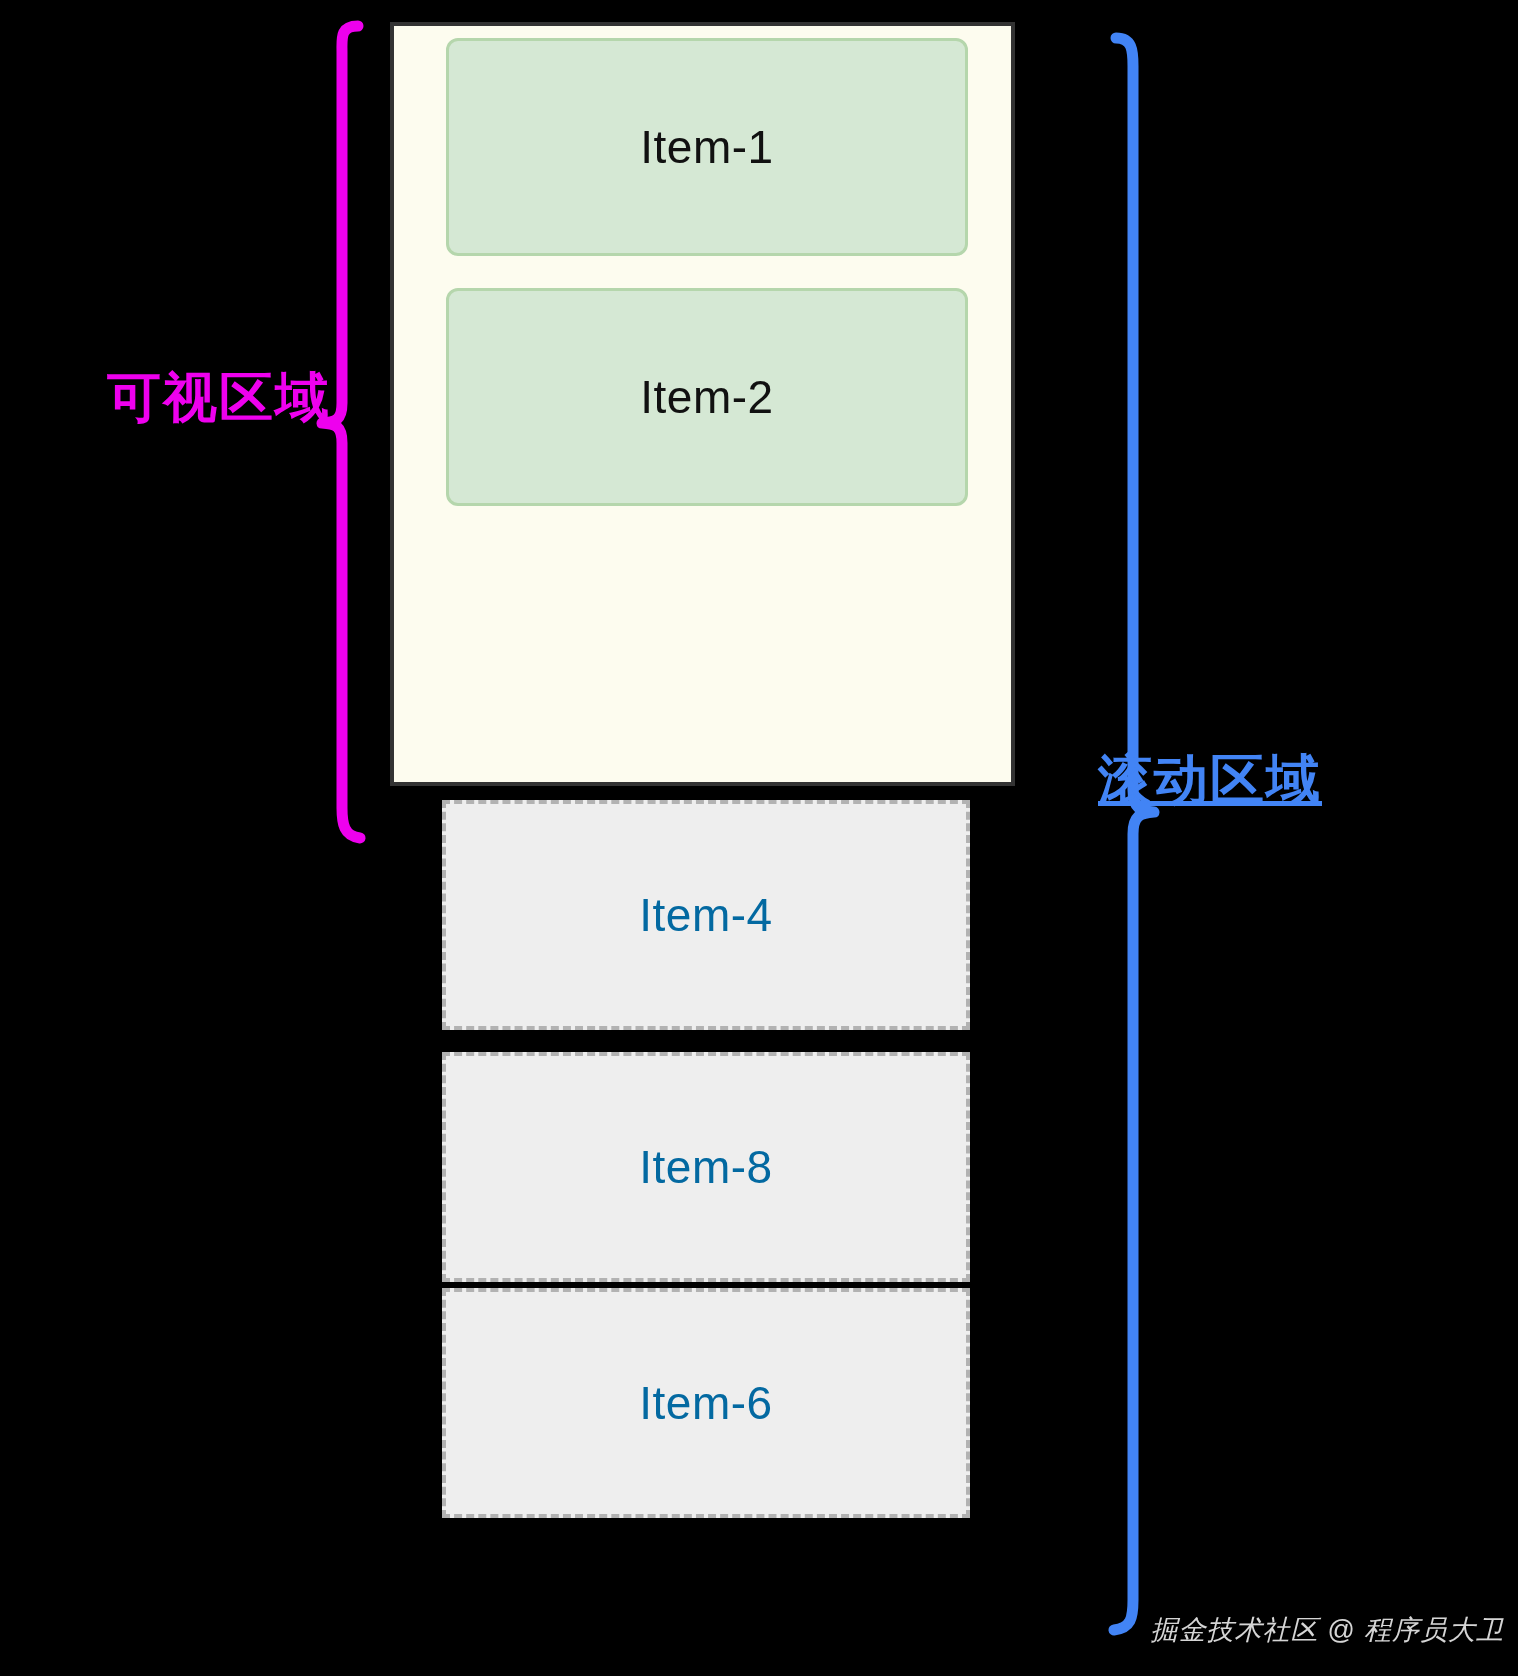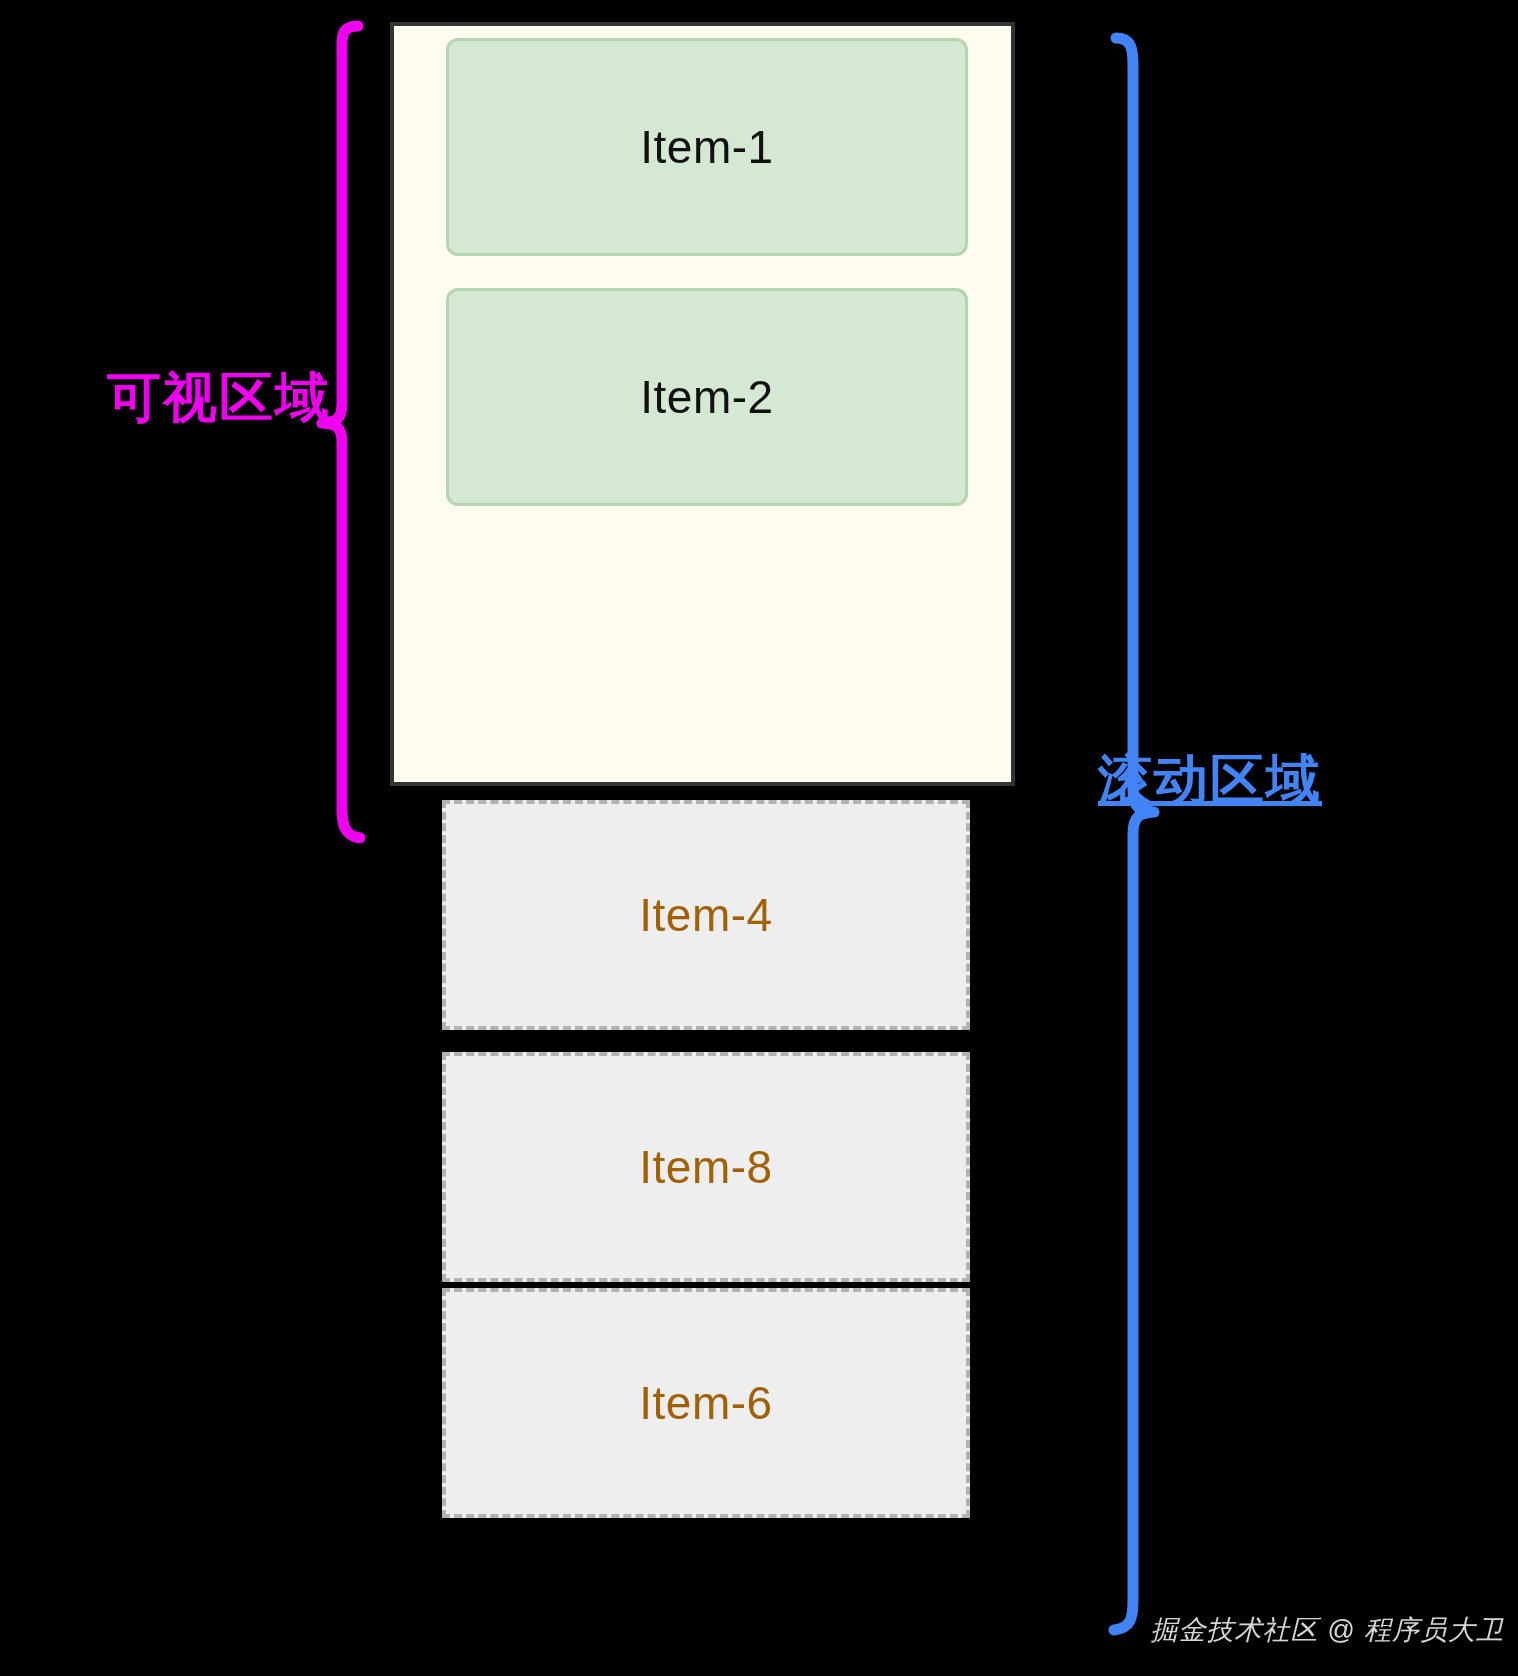--- a/index.html
+++ b/index.html
@@ -61,21 +61,21 @@
     height: 230px;
     background: #eeeeee;
     border: 4px dashed #b2b2b2;
     box-sizing: border-box;
     display: flex;
     align-items: center;
     justify-content: center;
   }
   .item-dashed .item-label {
     font-size: 46px;
-    color: #a16207;
+    color: #0369a1;
     letter-spacing: 0.5px;
   }
   .id4 { top: 800px; }
   .id5 { top: 1052px; }
   .id6 { top: 1288px; }
 
   
   .brace {
     position: absolute;
     pointer-events: none;

